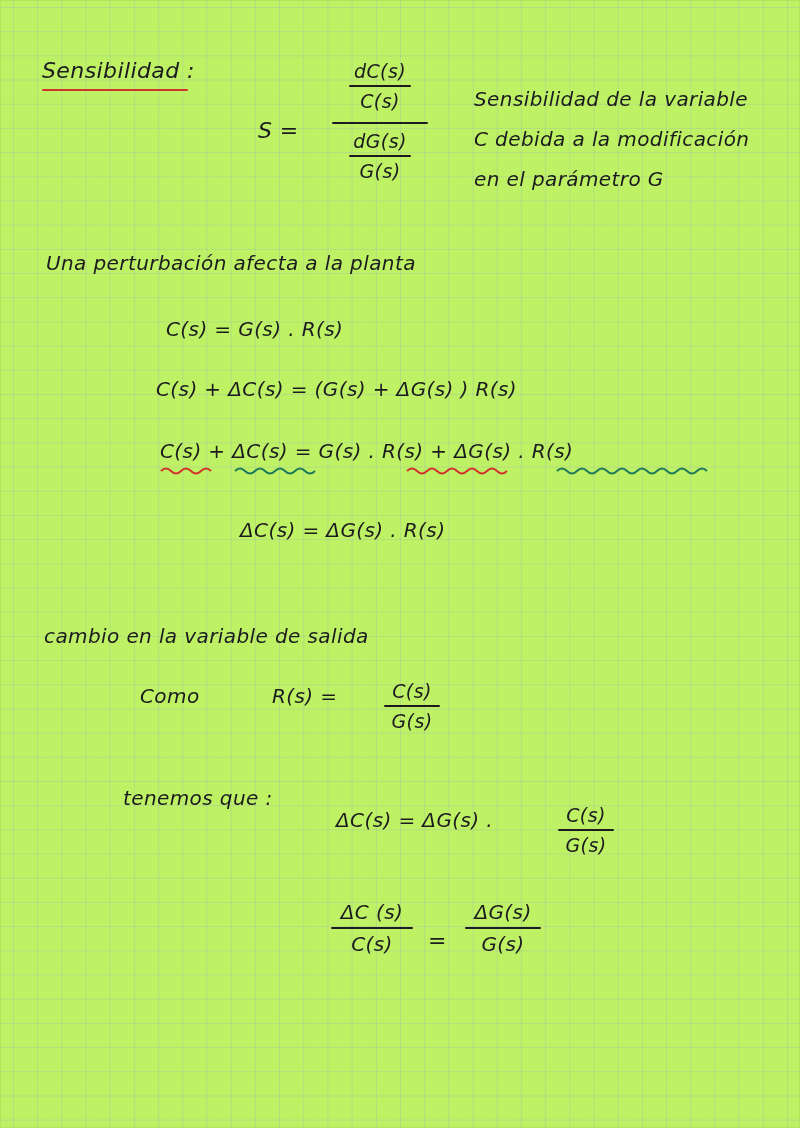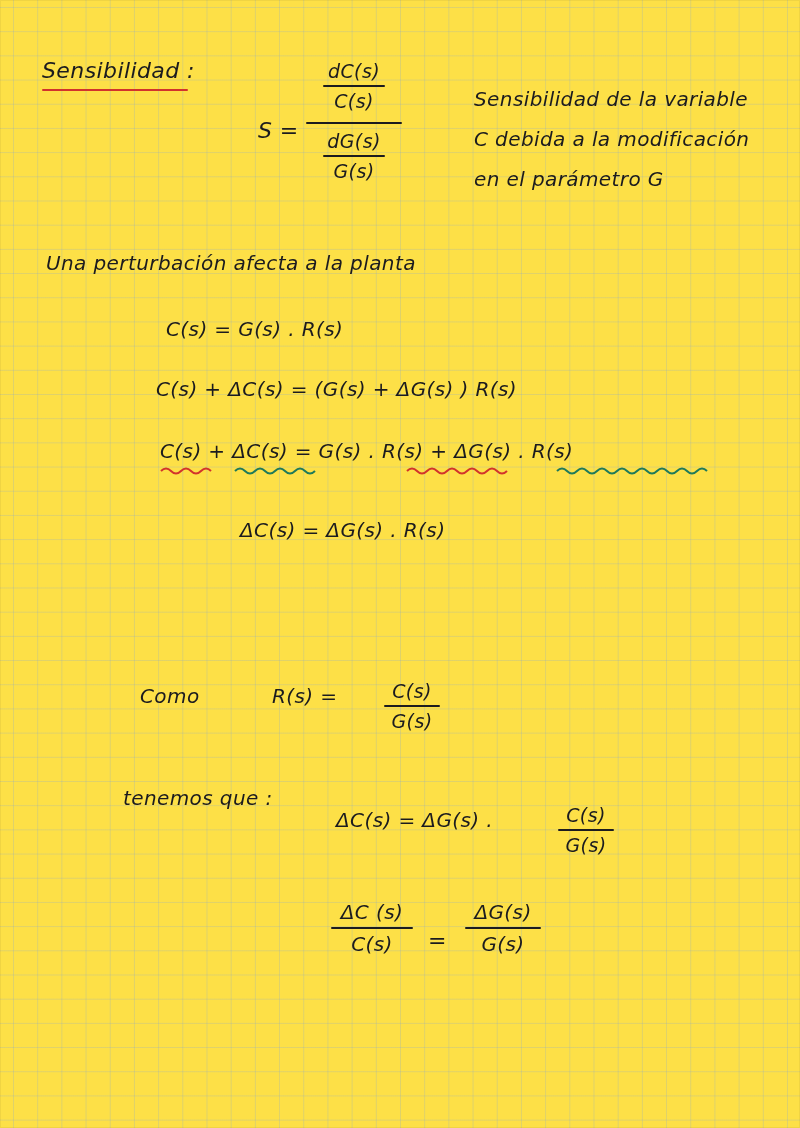--- a/index.html
+++ b/index.html
@@ -4,21 +4,21 @@
 <style>
   html, body {
     margin: 0;
     padding: 0;
     background: #ffffff;
   }
   .page {
     position: relative;
     width: 800px;
     height: 1128px;
-    background: #fde047;
+    background: #bef264;
     overflow: hidden;
     font-family: "DejaVu Sans", sans-serif;
   }
   
   .grid {
     position: absolute;
     inset: 0;
     background-image:
       linear-gradient(to right, rgba(150,175,190,0.30) 1px, transparent 1px),
       linear-gradient(to bottom, rgba(150,175,190,0.30) 1px, transparent 1px);
@@ -82,21 +82,21 @@
 
 <div class="page">
   <div class="grid"></div>
   <div class="paper-edge"></div>
 
   <div class="hw ink s22" style="left:42px; top:58px;">Sensibilidad :</div>
   <div class="underline-red" style="left:42px; top:89px; width:146px;"></div>
 
   <div class="hw ink s22" style="left:258px; top:118px;">S  =</div>
 
-  <div class="frac" style="left:300px; top:60px; width:108px; font-size:19px;">
+  <div class="frac" style="left:326px; top:60px; width:108px; font-size:19px;">
     <span class="num">dC(s)</span>
     <span class="bar" style="width:62px; margin-left:auto; margin-right:auto;"></span>
     <span class="den">C(s)</span>
     <span class="bar" style="width:96px; margin:10px auto 6px auto; height:2px;"></span>
     <span class="num">dG(s)</span>
     <span class="bar" style="width:62px; margin-left:auto; margin-right:auto;"></span>
     <span class="den">G(s)</span>
   </div>
 
   <div class="hw ink s17" style="left:474px; top:87px;">Sensibilidad de la variable</div>
@@ -127,20 +127,21 @@
     </svg>
   </div>
   <div class="squiggle" style="left:556px; top:466px;">
     <svg width="154" height="10" viewBox="0 0 154 10">
       <path d="M1 5 q 5 -5 10 0 t 10 0 t 10 0 t 10 0 t 10 0 t 10 0 t 10 0 t 10 0 t 10 0 t 10 0 t 10 0 t 10 0 t 10 0 t 10 0 t 10 0" fill="none" stroke="#1f7a5a" stroke-width="2"></path>
     </svg>
   </div>
 
   <div class="hw ink s20" style="left:240px; top:518px;">ΔC(s)  =  ΔG(s) . R(s)</div>
 
+  <div class="hw ink s20" style="left:44px; top:624px;">cambio en la variable de salida</div>
 
   <div class="hw ink s20" style="left:140px; top:684px;">Como</div>
   <div class="hw ink s20" style="left:272px; top:684px;text-align:center;">R(s) =</div>
   <div class="frac" style="left:380px; top:680px; width:64px; font-size:19px;">
     <span class="num">C(s)</span>
     <span class="bar" style="width:56px;"></span>
     <span class="den">G(s)</span>
   </div>
 
   <div class="hw ink s20" style="left:92px; top:786px;margin-left:31px;">tenemos que :</div>

